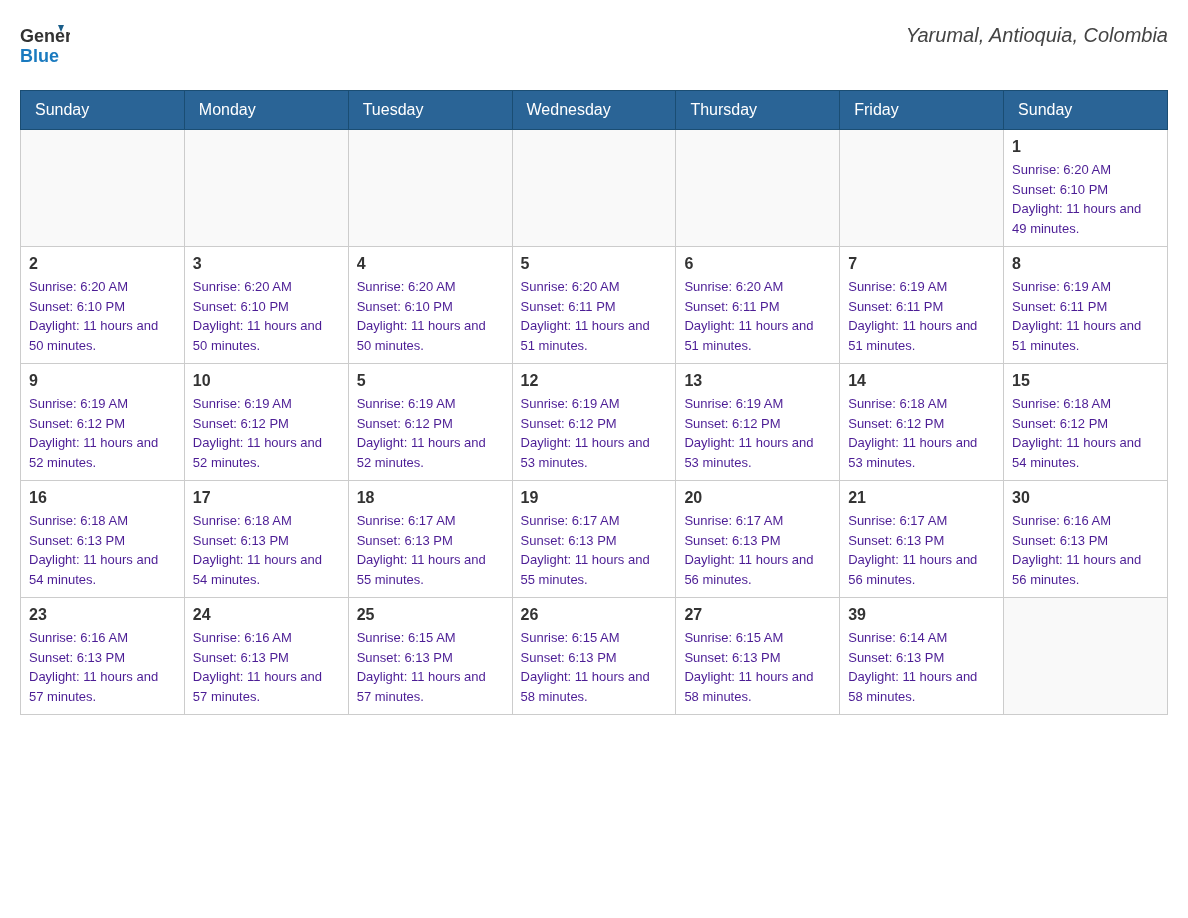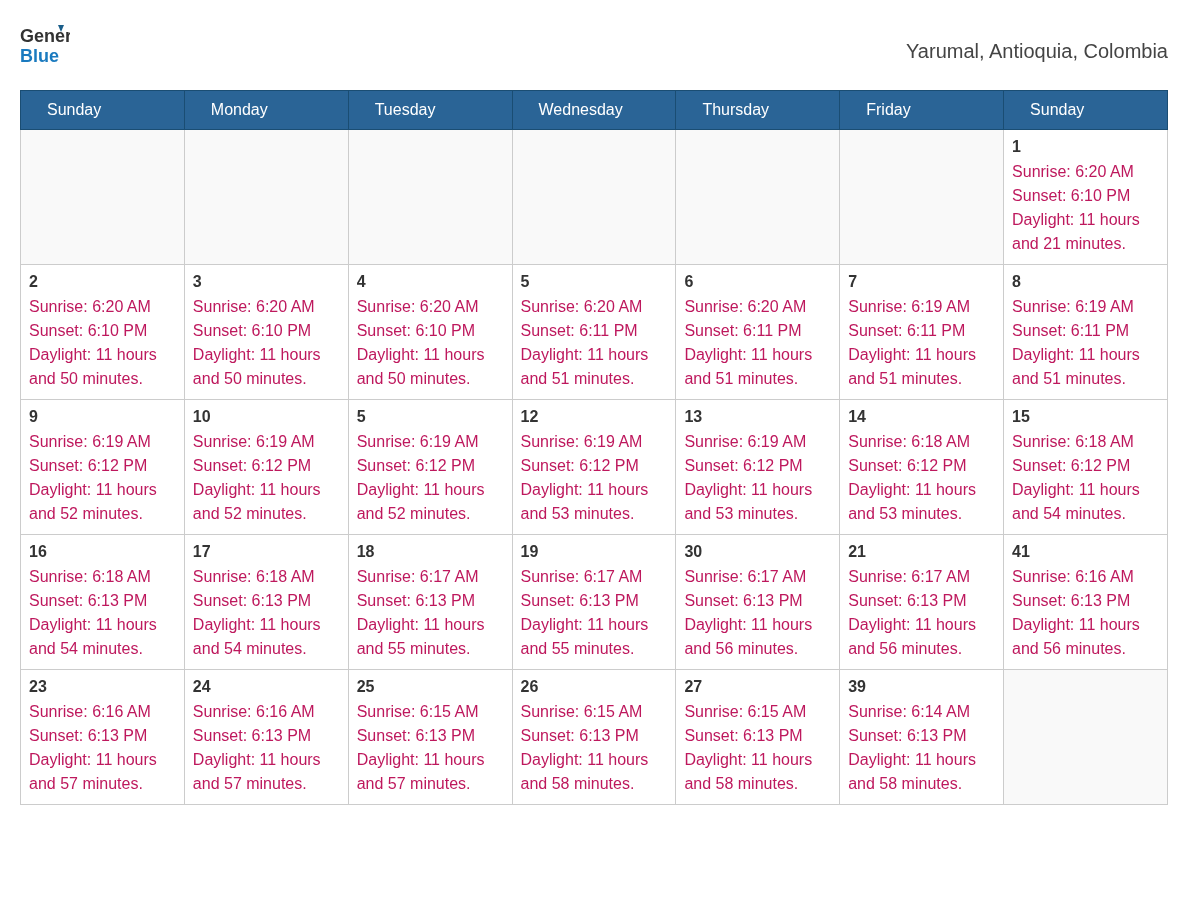--- a/index.html
+++ b/index.html
@@ -25,30 +25,31 @@
       text-align: right;
     }
     .month-title {
       font-size: 48px;
       font-weight: normal;
       color: #222;
     }
     .location-title {
       font-size: 20px;
       color: #444;
-      margin-top: 20px;
+      margin-top: 4px;
+      font-style: italic;
     }
     .calendar {
       width: 100%;
       border-collapse: collapse;
     }
     .calendar th {
       background: #2a6496;
       color: #fff;
-      padding: 10px 26px;
+      padding: 10px 14px;
       font-size: 16px;
       font-weight: normal;
       text-align: left;
       border: 1px solid #1a4d73;
     }
     .calendar td {
       border: 1px solid #ccc;
       vertical-align: top;
       padding: 8px;
       width: calc(100% / 7);
@@ -58,22 +59,22 @@
     .calendar td.empty {
       background: #f9f9f9;
     }
     .day-number {
       font-size: 16px;
       font-weight: bold;
       color: #333;
       margin-bottom: 4px;
     }
     .day-info {
-      font-size: 16px;
-      color: #be185d;
+      font-size: 13px;
+      color: #4c1d95;
       line-height: 1.5;
     }
   </style>
 </head>
 <body>
 
 <div class="header">
   <div class="logo">
     <svg width="50" height="50" viewBox="0 0 50 50">
 
@@ -105,21 +106,21 @@
         <td class="empty"></td>
         <td class="empty"></td>
         <td class="empty"></td>
         <td class="empty"></td>
         <td class="empty"></td>
         <td>
           <div class="day-number">1</div>
           <div class="day-info">
             <div>Sunrise: 6:20 AM</div>
             <div>Sunset: 6:10 PM</div>
-            <div>Daylight: 11 hours and 21 minutes.</div>
+            <div>Daylight: 11 hours and 49 minutes.</div>
           </div>
         </td>
       </tr>
       <tr>
         <td>
           <div class="day-number">2</div>
           <div class="day-info">
             <div>Sunrise: 6:20 AM</div>
             <div>Sunset: 6:10 PM</div>
             <div>Daylight: 11 hours and 50 minutes.</div>
@@ -259,37 +260,37 @@
         </td>
         <td>
           <div class="day-number">19</div>
           <div class="day-info">
             <div>Sunrise: 6:17 AM</div>
             <div>Sunset: 6:13 PM</div>
             <div>Daylight: 11 hours and 55 minutes.</div>
           </div>
         </td>
         <td>
+          <div class="day-number">20</div>
+          <div class="day-info">
+            <div>Sunrise: 6:17 AM</div>
+            <div>Sunset: 6:13 PM</div>
+            <div>Daylight: 11 hours and 56 minutes.</div>
+          </div>
+        </td>
+        <td>
+          <div class="day-number">21</div>
+          <div class="day-info">
+            <div>Sunrise: 6:17 AM</div>
+            <div>Sunset: 6:13 PM</div>
+            <div>Daylight: 11 hours and 56 minutes.</div>
+          </div>
+        </td>
+        <td>
           <div class="day-number">30</div>
-          <div class="day-info">
-            <div>Sunrise: 6:17 AM</div>
-            <div>Sunset: 6:13 PM</div>
-            <div>Daylight: 11 hours and 56 minutes.</div>
-          </div>
-        </td>
-        <td>
-          <div class="day-number">21</div>
-          <div class="day-info">
-            <div>Sunrise: 6:17 AM</div>
-            <div>Sunset: 6:13 PM</div>
-            <div>Daylight: 11 hours and 56 minutes.</div>
-          </div>
-        </td>
-        <td>
-          <div class="day-number">41</div>
           <div class="day-info">
             <div>Sunrise: 6:16 AM</div>
             <div>Sunset: 6:13 PM</div>
             <div>Daylight: 11 hours and 56 minutes.</div>
           </div>
         </td>
       </tr>
       <tr>
         <td>
           <div class="day-number">23</div>

